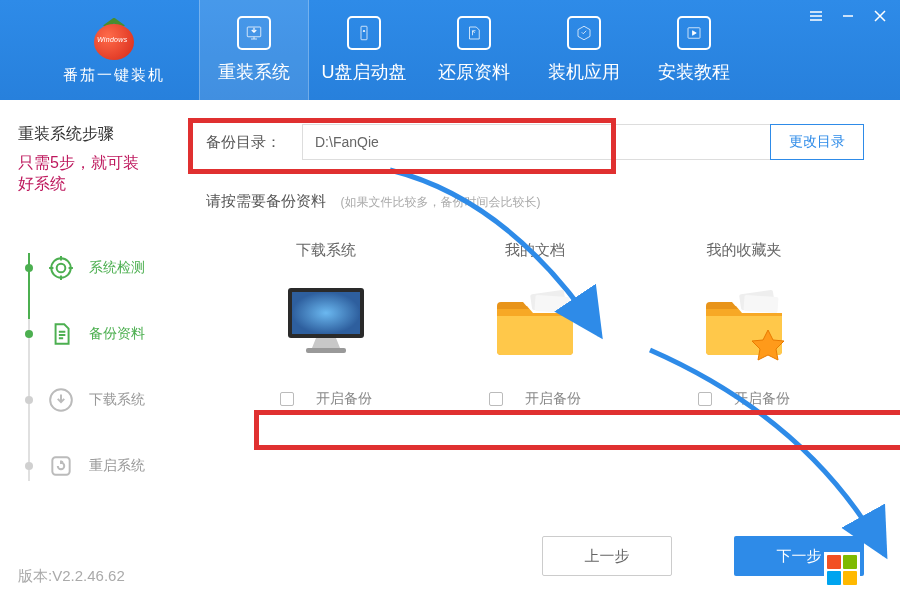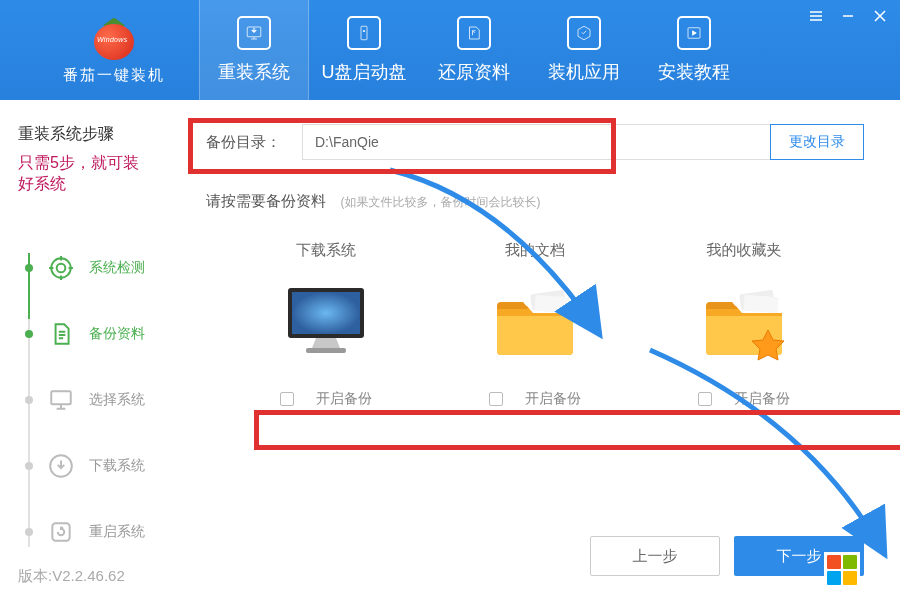--- a/index.html
+++ b/index.html
@@ -62,21 +62,21 @@
     
     .cards { display: flex; justify-content: space-between; margin-top: 30px; padding: 0 40px; }
     .card { width: 160px; display: flex; flex-direction: column; align-items: center; }
     .card-title { font-size: 15px; color: #666; margin-bottom: 22px; }
     .card-img { width: 110px; height: 80px; display: flex; align-items: center; justify-content: center; margin-bottom: 28px; }
     .card-check { display: flex; align-items: center; gap: 22px; cursor: pointer; }
     .checkbox { width: 14px; height: 14px; border: 1.5px solid #bbb; border-radius: 2px; }
     .check-label { font-size: 14px; color: #888; }
     
     .nav-buttons { position: absolute; bottom: 24px; right: 36px; display: flex; gap: 14px; }
-    .btn { width: 130px; height: 40px; font-size: 15px; cursor: pointer; border-radius: 2px; }
+    .btn { width: 130px; height: 40px; font-size: 15px; cursor: pointer; border-radius: 2px; margin-left: 48px; }
     .btn-prev { background: #fff; border: 1px solid #ccc; color: #666; }
     .btn-next { background: #2e8be8; border: none; color: #fff; }
     
     .arrow { position: absolute; pointer-events: none; z-index: 4; }
     
     .watermark { position: absolute; bottom: 12px; right: 40px; display: flex; align-items: center; gap: 8px; z-index: 10; }
     .wm-logo { width: 36px; height: 36px; display: grid; grid-template-columns: 1fr 1fr; grid-template-rows: 1fr 1fr; gap: 2px; padding: 3px; background: #fff; transform: rotate(0deg); }
     .wm-logo div { border-radius: 1px; }
     .wm-text { display: flex; flex-direction: column; }
     .wm-line1 { font-size: 14px; color: #2a5fa5; }
@@ -182,30 +182,20 @@
       </div>
       <div class="step current">
         <div class="step-bullet"></div>
         <div class="step-icon">
             <svg viewBox="0 0 24 24">
               <path d="M7 3h8l4 4v14H7z"></path>
               <path d="M10 10h6M10 13h6M10 16h4"></path>
             </svg>
           </div>
         <div class="step-label">备份资料</div>
-      </div>
-      <div class="step">
-        <div class="step-bullet"></div>
-        <div class="step-icon">
-            <svg viewBox="0 0 24 24">
-              <rect x="3" y="4" width="18" height="12" rx="1"></rect>
-              <path d="M8 20h8M12 16v4"></path>
-            </svg>
-          </div>
-        <div class="step-label">选择系统</div>
       </div>
       <div class="step">
         <div class="step-bullet"></div>
         <div class="step-icon">
             <svg viewBox="0 0 24 24">
               <circle cx="12" cy="12" r="10"></circle>
               <path d="M12 7v7M9 11l3 3 3-3"></path>
             </svg>
           </div>
         <div class="step-label">下载系统</div>

